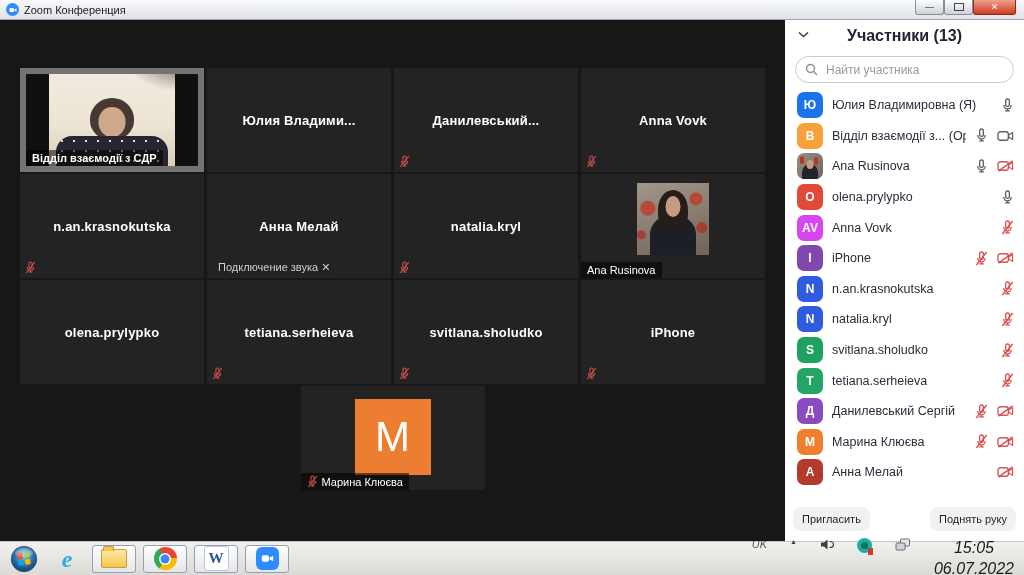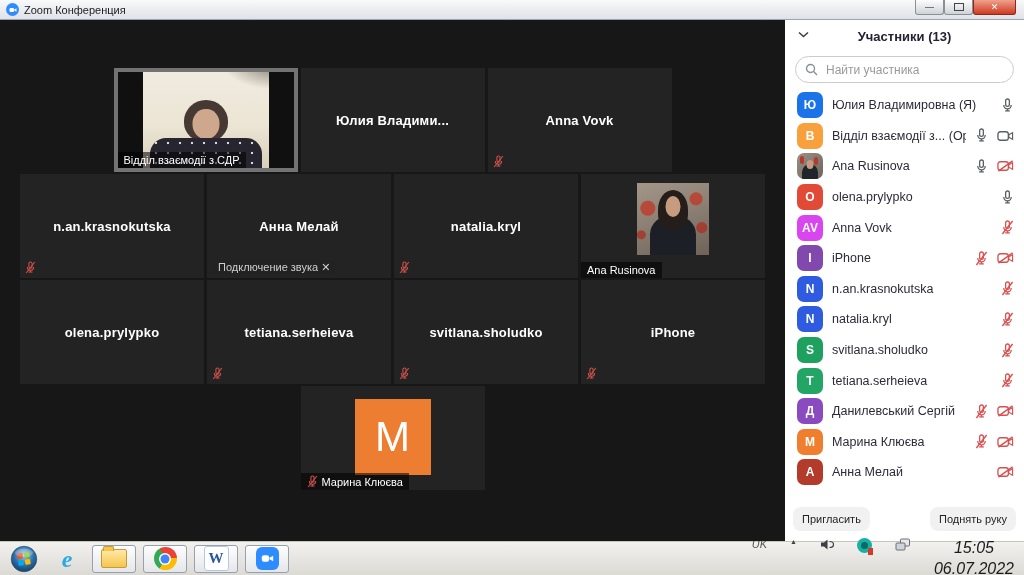--- a/index.html
+++ b/index.html
@@ -10,21 +10,21 @@
   .zoom-dot{width:13px;height:13px;border-radius:50%;background:#2d8cff;display:flex;align-items:center;justify-content:center;flex:0 0 auto;}
   .win-controls{position:absolute;top:0;right:8px;display:flex;}
   .win-btn{width:29px;height:15px;border:1px solid #8b8f96;border-top:none;border-radius:0 0 3px 3px;background:linear-gradient(#fdfdfd,#cfd3d8);display:flex;align-items:center;justify-content:center;font-size:9px;color:#333;cursor:default;box-sizing:border-box;}
   .win-btn.max span{width:8px;height:6px;border:1px solid #444;display:block;}
   .win-btn.close{width:43px;background:linear-gradient(#efa18c,#cf3a22);color:#fff;border-color:#8d2717;}
   
   .main{display:flex;height:521px;}
   .video-area{flex:1;background:#171717;padding-top:48px;box-sizing:border-box;position:relative;}
   .video-row{display:flex;justify-content:center;gap:3px;margin-bottom:2px;}
   .tile{width:184px;height:104px;background:#232323;position:relative;color:#fff;box-sizing:border-box;overflow:hidden;}
-  .tile.active{border:4px solid #737373;box-shadow:inset 0 0 0 1px #7fae35;}
+  .tile.active{border:6px solid #737373;box-shadow:inset 0 0 0 1px #7fae35;font-weight:bold;}
   .center-name{position:absolute;inset:0;display:flex;align-items:center;justify-content:center;font-size:13px;font-weight:bold;letter-spacing:.2px;}
   .chip{position:absolute;left:0;bottom:0;background:rgba(0,0,0,.55);color:#fff;font-size:11px;padding:2px 6px;display:flex;align-items:center;gap:4px;max-width:95%;white-space:nowrap;}
   .tile-mic{position:absolute;left:5px;bottom:4px;line-height:0;}
   .status-chip{position:absolute;left:6px;bottom:3px;color:#cfcfcf;font-size:11px;background:rgba(35,35,35,.75);padding:1px 5px;}
   
   .scene{position:absolute;inset:0;display:flex;justify-content:center;background:#101010;}
   .wall{width:126px;height:100%;position:relative;background:linear-gradient(180deg,#f0ebdf 0%,#ece5d5 55%,#d9cfba 100%);overflow:hidden;}
   .wall::before{content:'';position:absolute;top:-10px;right:-8px;width:60px;height:30px;background:radial-gradient(ellipse at top right,rgba(70,62,50,.7),transparent 65%);}
   .p-hair{position:absolute;left:50%;transform:translateX(-50%);bottom:26px;width:44px;height:42px;background:#463832;border-radius:50% 50% 46% 46%;}
   .p-face{position:absolute;left:50%;transform:translateX(-50%);bottom:29px;width:27px;height:30px;background:#cfa78d;border-radius:48%;}
@@ -32,21 +32,21 @@
   
   .photo-avatar{width:72px;height:72px;margin:9px auto 0;position:relative;background:linear-gradient(160deg,#a39689 0%,#8a7e72 50%,#6f6257 100%);overflow:hidden;}
   .photo-avatar::before{content:'';position:absolute;inset:0;background:radial-gradient(circle at 15% 35%,#c03a2b 0 7px,transparent 8px),radial-gradient(circle at 82% 22%,#c03a2b 0 6px,transparent 7px),radial-gradient(circle at 90% 62%,#a93226 0 5px,transparent 6px),radial-gradient(circle at 6% 72%,#a93226 0 4px,transparent 5px);opacity:.8;}
   .pa-body{position:absolute;bottom:0;left:50%;transform:translateX(-50%);width:46px;height:40px;background:#1c2026;border-radius:48% 48% 0 0;}
   .pa-hair{position:absolute;top:7px;left:50%;transform:translateX(-50%);width:30px;height:40px;background:#241d1a;border-radius:50% 50% 40% 40%;}
   .pa-face{position:absolute;top:13px;left:50%;transform:translateX(-50%);width:15px;height:21px;background:#c69b80;border-radius:50%;}
   
   .letter-avatar{width:76px;height:76px;margin:13px auto 0;display:flex;align-items:center;justify-content:center;color:#fff;font-size:42px;}
   
   .panel{width:239px;background:#fff;display:flex;flex-direction:column;box-sizing:border-box;}
-  .panel-header{height:32px;display:flex;align-items:center;justify-content:center;position:relative;font-weight:bold;font-size:13px;color:#232333;flex:0 0 auto;}
+  .panel-header{height:32px;display:flex;align-items:center;justify-content:center;position:relative;font-weight:bold;font-size:16px;color:#232333;flex:0 0 auto;}
   .chevron{position:absolute;left:13px;top:11px;line-height:0;cursor:default;}
   .search-wrap{margin:4px 10px 4px;position:relative;flex:0 0 auto;}
   .search-wrap input{width:100%;box-sizing:border-box;height:27px;border:1px solid #ccc;border-radius:14px;padding:0 10px 0 30px;font-size:12px;color:#333;outline:none;font-family:inherit;background:#fff;}
   .search-wrap input::placeholder{color:#9a9a9a;}
   .search-icon{position:absolute;left:10px;top:7px;line-height:0;}
   .plist{flex:1;padding-top:3px;overflow:hidden;}
   .prow{height:30.6px;display:flex;align-items:center;padding:0 10px 0 12px;gap:9px;}
   .avatar{width:26px;height:26px;border-radius:7px;color:#fff;font-weight:bold;font-size:12px;display:flex;align-items:center;justify-content:center;flex:0 0 auto;}
   .avatar.photo{background:linear-gradient(135deg,#9b8f85,#6e655c);position:relative;overflow:hidden;border-radius:7px;}
   .avatar.photo::before{content:'';position:absolute;left:50%;bottom:-2px;transform:translateX(-50%);width:16px;height:17px;background:#20242c;border-radius:50% 50% 0 0;}
@@ -109,20 +109,30 @@
                 <div class="p-face"></div>
                 <div class="p-body"></div>
               </div>
             </div>
             <div class="chip">
               <span>Відділ взаємодії з СДР</span>
             </div>
           </div>
           <div class="tile">
             <div class="center-name">Юлия Владими...</div>
+          </div>
+          <div class="tile">
+            <div class="center-name">Данилевський...</div>
+            <span class="tile-mic"><svg width="11" height="13" viewBox="0 0 14 16">
+                <rect x="5" y="1" width="4" height="8" rx="2" fill="none" stroke="#c9504a" stroke-width="1.4"></rect>
+                <path d="M3 7.5 a4 4.2 0 0 0 8 0" fill="none" stroke="#c9504a" stroke-width="1.4"></path>
+                <line x1="7" y1="11.8" x2="7" y2="13.8" stroke="#c9504a" stroke-width="1.4"></line>
+                <line x1="4.5" y1="13.8" x2="9.5" y2="13.8" stroke="#c9504a" stroke-width="1.4"></line>
+                <line x1="1.5" y1="15" x2="12.5" y2="1" stroke="#c9504a" stroke-width="1.5"></line>
+              </svg></span>
           </div>
           <div class="tile">
             <div class="center-name">Anna Vovk</div>
             <span class="tile-mic"><svg width="11" height="13" viewBox="0 0 14 16">
                 <rect x="5" y="1" width="4" height="8" rx="2" fill="none" stroke="#c9504a" stroke-width="1.4"></rect>
                 <path d="M3 7.5 a4 4.2 0 0 0 8 0" fill="none" stroke="#c9504a" stroke-width="1.4"></path>
                 <line x1="7" y1="11.8" x2="7" y2="13.8" stroke="#c9504a" stroke-width="1.4"></line>
                 <line x1="4.5" y1="13.8" x2="9.5" y2="13.8" stroke="#c9504a" stroke-width="1.4"></line>
                 <line x1="1.5" y1="15" x2="12.5" y2="1" stroke="#c9504a" stroke-width="1.5"></line>
               </svg></span>

